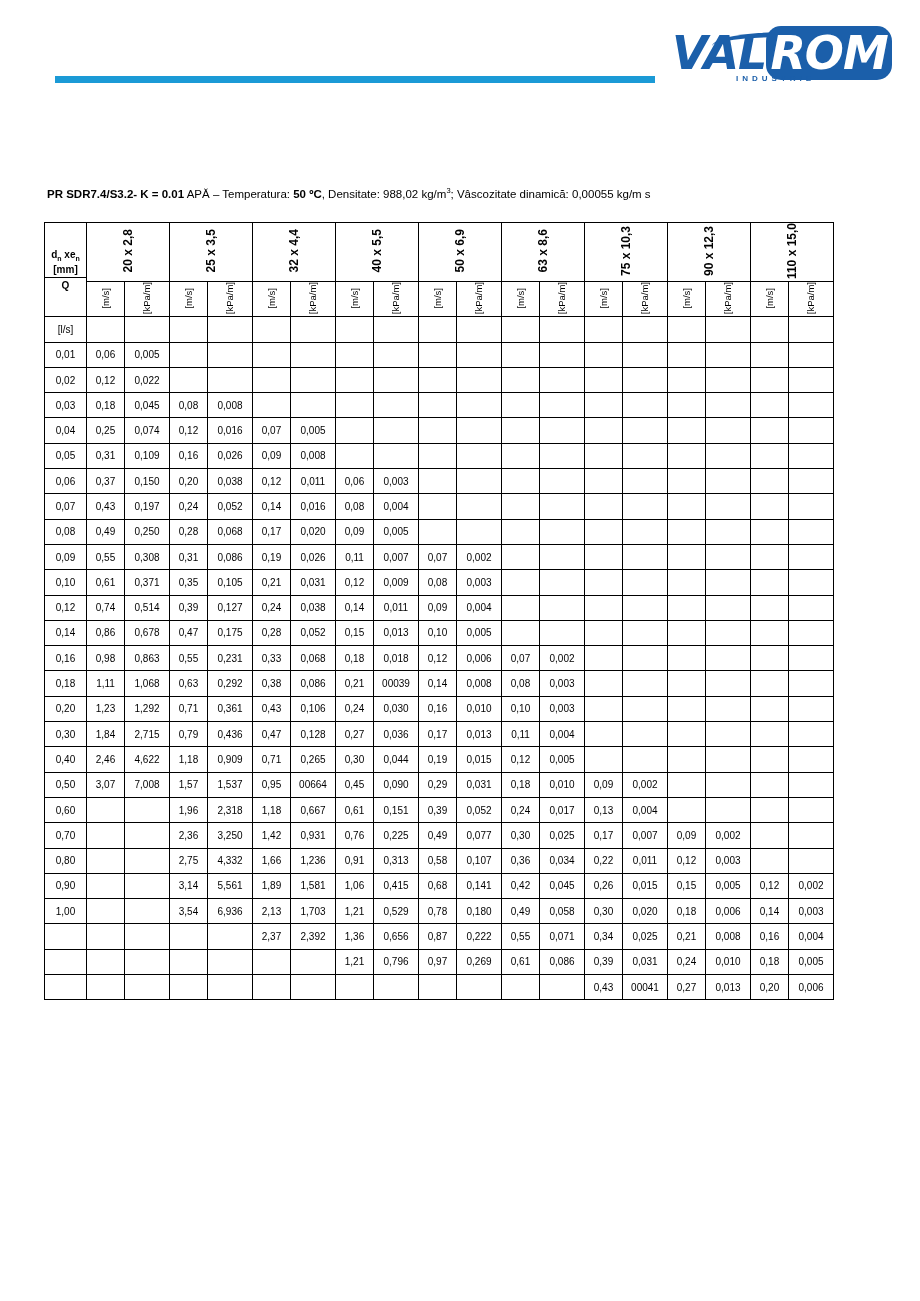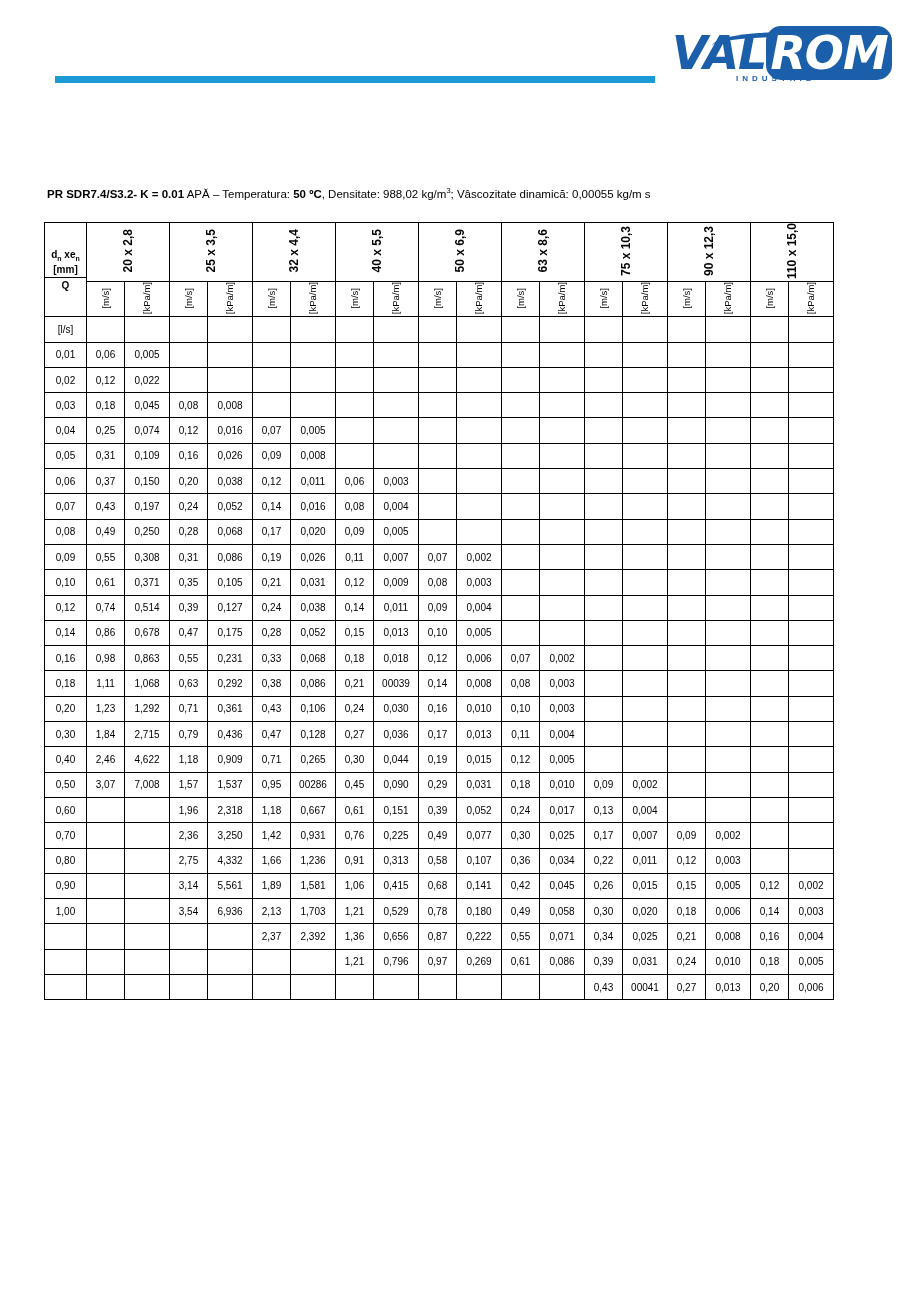--- a/index.html
+++ b/index.html
@@ -550,21 +550,21 @@
           <td class="col-v"></td>
           <td class="col-r"></td>
         </tr>
         <tr>
           <td class="col-q qval">0,50</td>
           <td class="col-v">3,07</td>
           <td class="col-r">7,008</td>
           <td class="col-v">1,57</td>
           <td class="col-r">1,537</td>
           <td class="col-v">0,95</td>
-          <td class="col-r">00286</td>
+          <td class="col-r">00664</td>
           <td class="col-v">0,45</td>
           <td class="col-r">0,090</td>
           <td class="col-v">0,29</td>
           <td class="col-r">0,031</td>
           <td class="col-v">0,18</td>
           <td class="col-r">0,010</td>
           <td class="col-v">0,09</td>
           <td class="col-r">0,002</td>
           <td class="col-v"></td>
           <td class="col-r"></td>

